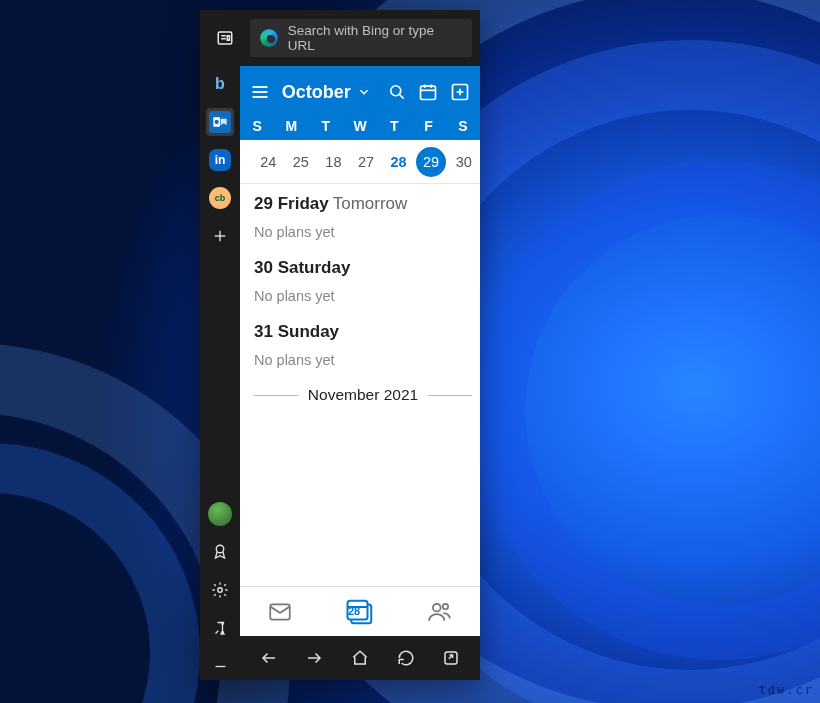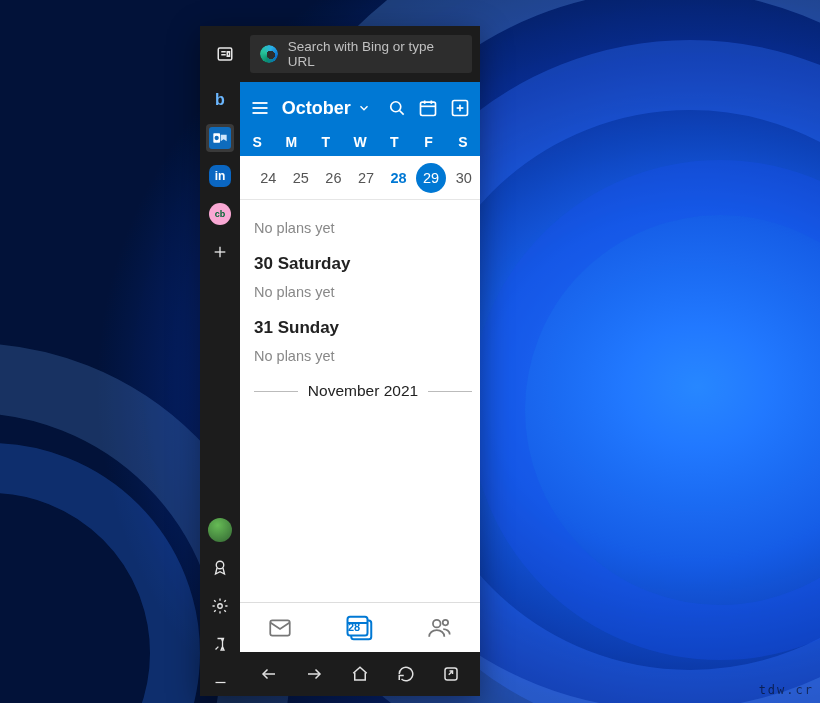--- a/index.html
+++ b/index.html
@@ -13,21 +13,21 @@
   }
   .wallpaper .arc{position:absolute;border-radius:50%;}
   .wallpaper .a1{width:900px;height:900px;right:-300px;top:-100px;border:90px solid rgba(120,180,255,.25);}
   .wallpaper .a2{width:700px;height:700px;right:-220px;top:40px;border:70px solid rgba(60,120,255,.3);}
   .wallpaper .a3{width:500px;height:500px;right:-150px;top:160px;border:55px solid rgba(30,80,220,.35);}
   .wallpaper .a4{width:640px;height:640px;left:-350px;bottom:-280px;border:70px solid rgba(120,180,255,.2);}
   .wallpaper .a5{width:420px;height:420px;left:-220px;bottom:-160px;border:50px solid rgba(60,130,255,.25);}
 
   .panel {
     position: absolute;
-    left: 200px; top: 26px;
+    left: 200px; top: 10px;
     width: 280px; height: 670px;
     background: #1c1c1c;
     display: flex; flex-direction: column;
     box-shadow: 0 8px 30px rgba(0,0,0,.4);
   }
 
   .topbar { display:flex; align-items:center; height:56px; padding:0 8px; gap:8px;}
   .news-btn {
     width:34px;height:34px;display:flex;align-items:center;justify-content:center;
     color:#e6e6e6;border-radius:3px;cursor:pointer;
@@ -52,21 +52,21 @@
     padding-top:4px;gap:10px;position:relative;
   }
   .rail-spacer{flex:1;}
   .rail-btn{
     width:28px;height:28px;display:flex;align-items:center;justify-content:center;
     color:#e6e6e6;border-radius:4px;cursor:pointer;font-size:16px;
   }
   .rail-btn.active{background:#3a3a3a;color:#fff;}
   .bing-glyph{color:#6bb7ff;font-weight:bold;}
   .linkedin{width:22px;height:22px;background:#0a66c2;border-radius:7px;color:#fff;font-weight:bold;font-size:12px;display:flex;align-items:center;justify-content:center;}
-  .cb{width:22px;height:22px;border-radius:50%;background:#f9a8d4;color:#063;display:flex;align-items:center;justify-content:center;font-size:9px;font-weight:bold;}
+  .cb{width:22px;height:22px;border-radius:50%;background:#fdba74;color:#063;display:flex;align-items:center;justify-content:center;font-size:9px;font-weight:bold;}
   .avatar{width:24px;height:24px;border-radius:50%;background:radial-gradient(circle at 40% 30%,#6b5,#363);}
   .outlook{width:22px;height:22px;background:#0f6cbd;border-radius:3px;display:flex;align-items:center;justify-content:center;}
   .outlook svg{width:16px;height:16px;}
 
   .content{flex:1;display:flex;flex-direction:column;background:#1c1c1c;min-width:0;}
 
   .cal-head{background:#0078d4;color:#fff;display:flex;flex-direction:column;}
   .cal-top{display:flex;align-items:center;height:52px;padding:0 6px;gap:4px;}
   .cal-icon{width:40px;height:40px;display:flex;align-items:center;justify-content:center;cursor:pointer;border-radius:3px;}
   .month-sel{display:flex;align-items:center;gap:6px;font-size:18px;font-weight:600;cursor:pointer;padding:0 4px;}
@@ -237,38 +237,39 @@
       </div>
 
       <div class="dates-row">
         <div class="date-cell">
             <span>24</span>
           </div>
         <div class="date-cell">
             <span>25</span>
           </div>
         <div class="date-cell">
-            <span>26</span>
+            <span>18</span>
           </div>
         <div class="date-cell">
             <span>27</span>
           </div>
         <div class="date-cell highlight">
             <span>28</span>
           </div>
         <div class="date-cell">
             <span class="today">29</span>
           </div>
         <div class="date-cell">
             <span>30</span>
           </div>
       </div>
 
       <div class="agenda">
         <div class="day-block">
+          <div class="day-title"><span class="daynum">29</span> <span class="daynum">Friday</span><span class="rel">Tomorrow</span></div>
           <div class="noplan">No plans yet</div>
         </div>
         <div class="day-block">
           <div class="day-title"><span class="daynum">30</span> <span class="daynum">Saturday</span></div>
           <div class="noplan">No plans yet</div>
         </div>
         <div class="day-block">
           <div class="day-title"><span class="daynum">31</span> <span class="daynum">Sunday</span></div>
           <div class="noplan">No plans yet</div>
         </div>

